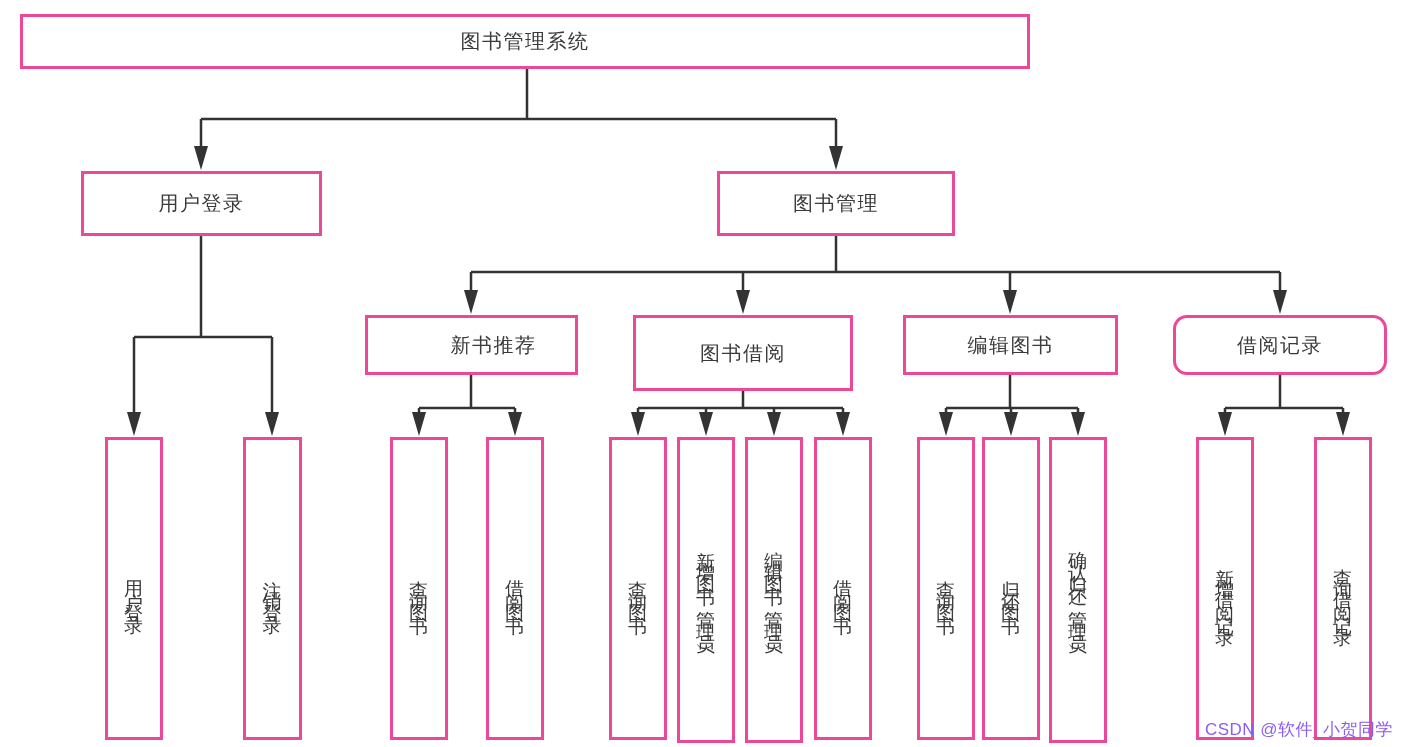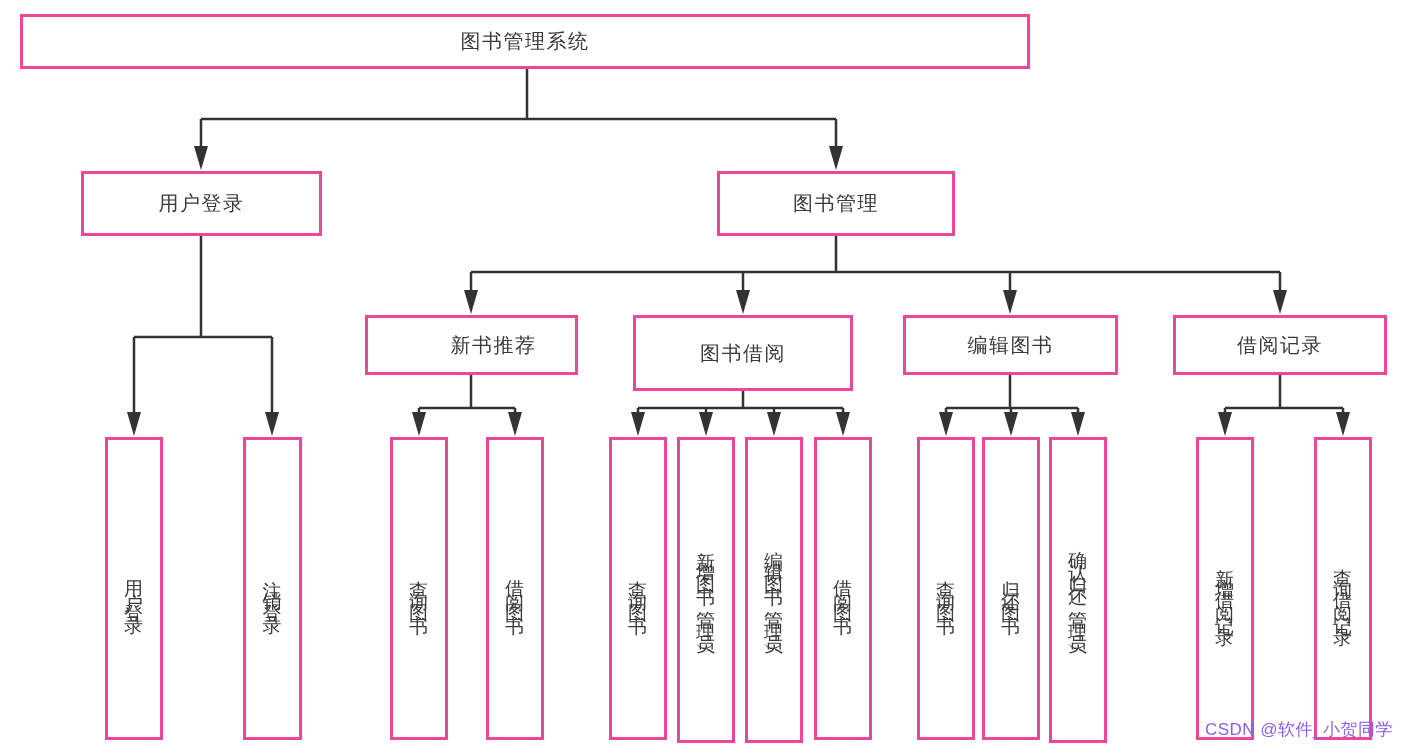--- a/index.html
+++ b/index.html
@@ -103,21 +103,21 @@
 
   <div class="node" style="left:365px; top:315px; width:213px; height:60px;padding-left:44px;">
     <span>新书推荐</span>
   </div>
   <div class="node" style="left:633px; top:315px; width:220px; height:76px;">
     <span>图书借阅</span>
   </div>
   <div class="node" style="left:903px; top:315px; width:215px; height:60px;">
     <span>编辑图书</span>
   </div>
-  <div class="node" style="left:1173px; top:315px; width:214px; height:60px;">
+  <div class="node" style="left:1173px; top:315px; width:214px; height:60px;border-radius:14px;">
     <span>借阅记录</span>
   </div>
 
   <div class="node leaf" style="left:105px; top:437px; width:58px; height:303px;">
     <span>用户登录</span>
   </div>
   <div class="node leaf" style="left:243px; top:437px; width:59px; height:303px;">
     <span>注销登录</span>
   </div>
 

